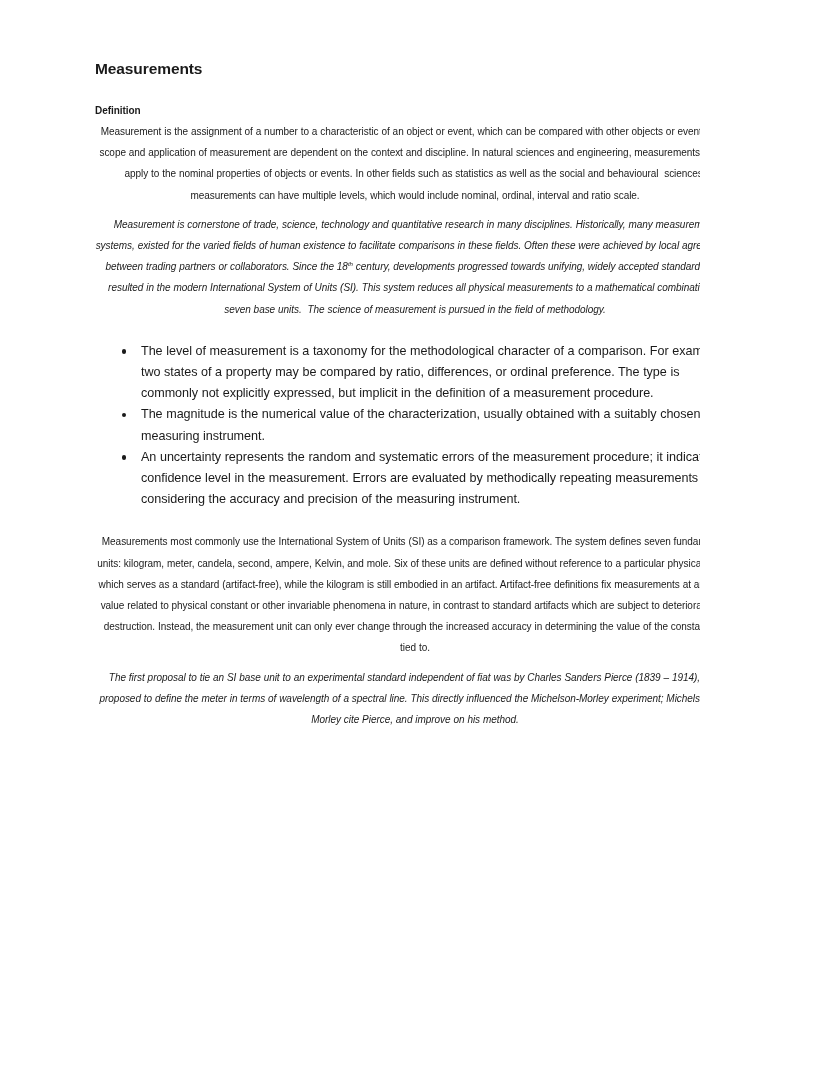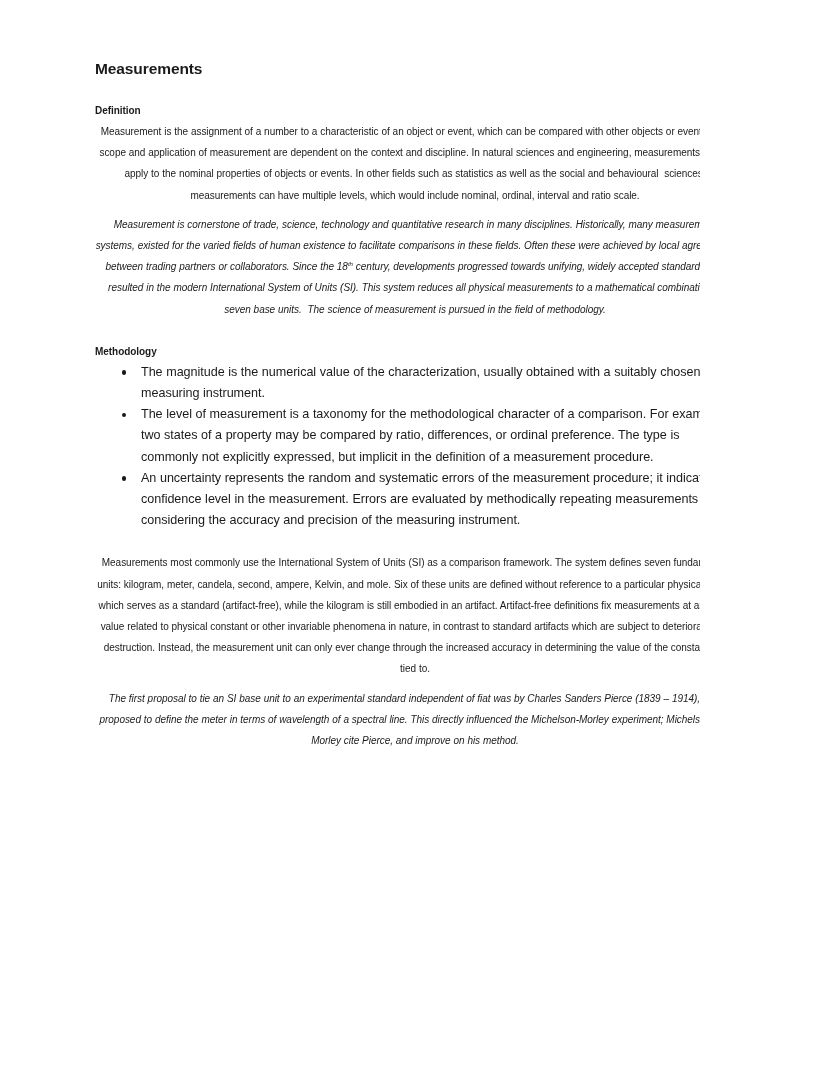--- a/index.html
+++ b/index.html
@@ -94,24 +94,23 @@
 
     <h1 class="doc-title">Measurements</h1>
 
     <div class="section">
       <h2 class="section-heading">Definition</h2>
       <p class="para nbsp-gap">Measurement is the assignment of a number to a characteristic of an object or event, which can be compared with other objects or events. The scope and application of measurement are dependent on the context and discipline. In natural sciences and engineering, measurements do not apply to the nominal properties of objects or events. In other fields such as statistics as well as the social and behavioural  sciences, measurements can have multiple levels, which would include nominal, ordinal, interval and ratio scale.</p>
       <p class="para nbsp-gap"><span>Measurement is cornerstone of trade, science, technology and quantitative research in many disciplines. Historically, many measurement systems, existed for the varied fields of human existence to facilitate comparisons in these fields. Often these were achieved by local agreements between trading partners or collaborators. Since the 18</span><sup>th</sup><span> century, developments progressed towards unifying, widely accepted standards that resulted in the modern International System of Units (SI). This system reduces all physical measurements to a mathematical combination of seven base units.  The science of measurement is pursued in the field of methodology.</span></p>
     </div>
 
     <div class="section">
-      <h2 class="section-heading">Methodology</h2>
       <ul class="bullets">
+        <li>The level of measurement is a taxonomy for the methodological character of a comparison. For example, two states of a property may be compared by ratio, differences, or ordinal preference. The type is commonly not explicitly expressed, but implicit in the definition of a measurement procedure.</li>
         <li>The magnitude is the numerical value of the characterization, usually obtained with a suitably chosen measuring instrument.</li>
-        <li>The level of measurement is a taxonomy for the methodological character of a comparison. For example, two states of a property may be compared by ratio, differences, or ordinal preference. The type is commonly not explicitly expressed, but implicit in the definition of a measurement procedure.</li>
         <li>An uncertainty represents the random and systematic errors of the measurement procedure; it indicates a confidence level in the measurement. Errors are evaluated by methodically repeating measurements and considering the accuracy and precision of the measuring instrument.</li>
       </ul>
     </div>
 
     <div class="section">
       <p class="para nbsp-gap">Measurements most commonly use the International System of Units (SI) as a comparison framework. The system defines seven fundamental units: kilogram, meter, candela, second, ampere, Kelvin, and mole. Six of these units are defined without reference to a particular physical object which serves as a standard (artifact-free), while the kilogram is still embodied in an artifact. Artifact-free definitions fix measurements at an exact value related to physical constant or other invariable phenomena in nature, in contrast to standard artifacts which are subject to deterioration or destruction. Instead, the measurement unit can only ever change through the increased accuracy in determining the value of the constant it is tied to.</p>
       <p class="para nbsp-gap">The first proposal to tie an SI base unit to an experimental standard independent of fiat was by Charles Sanders Pierce (1839 – 1914), who proposed to define the meter in terms of wavelength of a spectral line. This directly influenced the Michelson-Morley experiment; Michelson and Morley cite Pierce, and improve on his method.</p>
     </div>
 
   </div>

